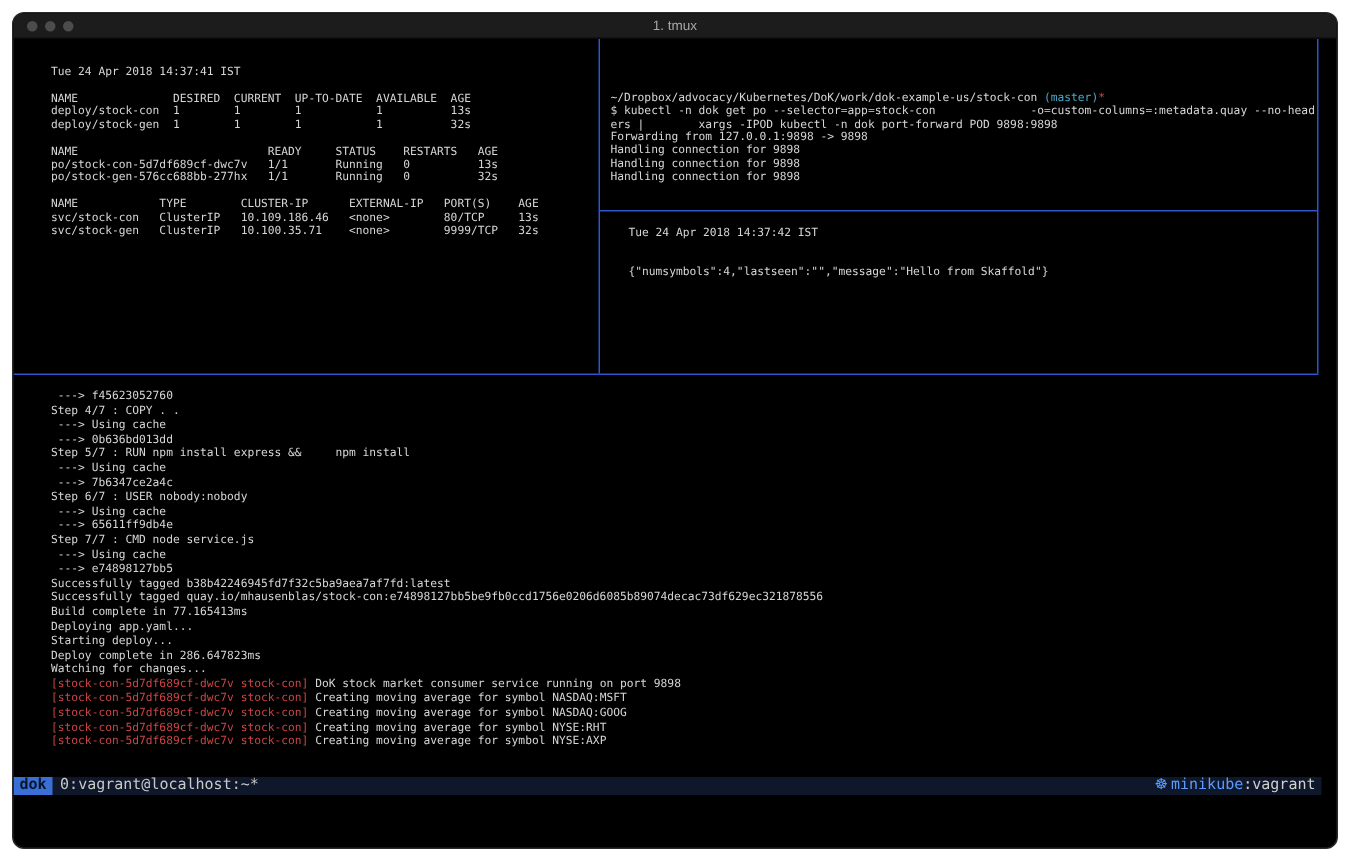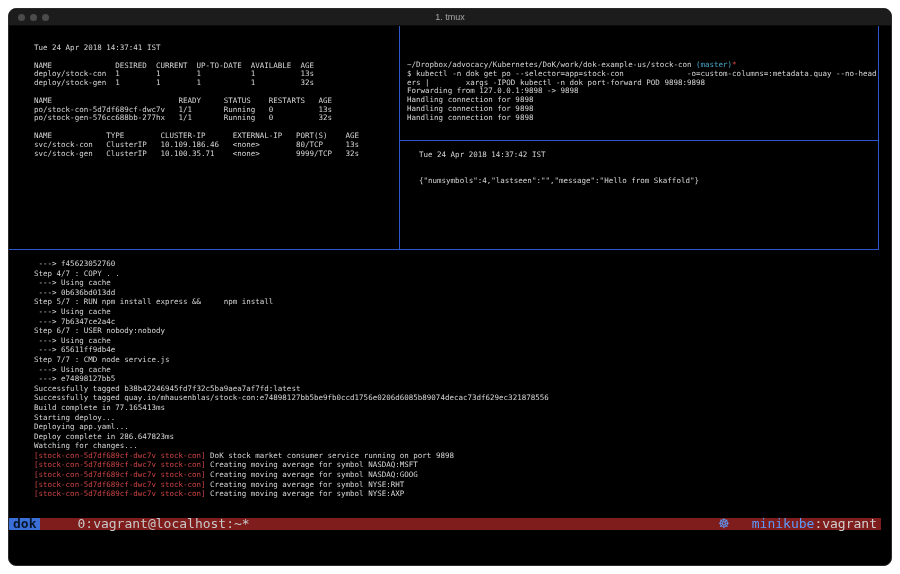--- a/index.html
+++ b/index.html
@@ -37,33 +37,32 @@
   .pane-skaffold { left: 0;     top: 241px; width: 870px; height: 268px; padding: 9px 0 16px 25px; line-height: 9.6px; }
 
   .vborder, .hborder { position: absolute; background: #2d55cc; }
   .vb1     { left: 390px; top: 17px;  width: 1px;   height: 223px; }
   .vb2     { left: 869px; top: 17px;  width: 1px;   height: 223px; }
   .hb-right{ left: 391px; top: 131px; width: 478px; height: 1px; }
   .hb-full { left: 0;     top: 240px; width: 870px; height: 1px; }
 
   .statusbar {
     position: absolute; left: 0; top: 509px; width: 872px; height: 12px;
-    background: #7f1d1d; display: flex; align-items: center;
-    font-family: "DejaVu Sans Mono", monospace; font-size: 13px; line-height: 12px;
+    background: #0f172a; display: flex; align-items: center;
+    font-family: "DejaVu Sans Mono", monospace; font-size: 10px; line-height: 12px;
     color: #c8c8c8;
-    gap: 32px;
   }
   .status-session {
     display: inline-block; background: #3a6fd8; color: #081629;
     padding: 0 4px; height: 12px; line-height: 12px; font-weight: bold;
   }
   .status-window { margin-left: 5px; color: #c8c8c8; }
   .status-right { margin-left: auto; margin-right: 4px; }
   .kube-icon { color: #5b9bff; font-family: "DejaVu Sans", sans-serif; margin-right: 2px; }
-  .kube-cluster { color: #5b9bff; margin-left: 20px; }
+  .kube-cluster { color: #5b9bff; }
   .kube-namespace { color: #d0d0d0; }
 </style>
 </head>
 <body>
 
 <div id="screen">
   <div class="window">
 
     <div class="titlebar">
       <div class="lights">
@@ -124,22 +123,22 @@
         <div class="tline"><span class="seg fg"> ---&gt; 7b6347ce2a4c</span></div>
         <div class="tline"><span class="seg fg">Step 6/7 : USER nobody:nobody</span></div>
         <div class="tline"><span class="seg fg"> ---&gt; Using cache</span></div>
         <div class="tline"><span class="seg fg"> ---&gt; 65611ff9db4e</span></div>
         <div class="tline"><span class="seg fg">Step 7/7 : CMD node service.js</span></div>
         <div class="tline"><span class="seg fg"> ---&gt; Using cache</span></div>
         <div class="tline"><span class="seg fg"> ---&gt; e74898127bb5</span></div>
         <div class="tline"><span class="seg fg">Successfully tagged b38b42246945fd7f32c5ba9aea7af7fd:latest</span></div>
         <div class="tline"><span class="seg fg">Successfully tagged quay.io/mhausenblas/stock-con:e74898127bb5be9fb0ccd1756e0206d6085b89074decac73df629ec321878556</span></div>
         <div class="tline"><span class="seg fg">Build complete in 77.165413ms</span></div>
+        <div class="tline"><span class="seg fg">Deploying app.yaml...</span></div>
         <div class="tline"><span class="seg fg">Starting deploy...</span></div>
-        <div class="tline"><span class="seg fg">Deploying app.yaml...</span></div>
         <div class="tline"><span class="seg fg">Deploy complete in 286.647823ms</span></div>
         <div class="tline"><span class="seg fg">Watching for changes...</span></div>
         <div class="tline"><span class="seg red">[stock-con-5d7df689cf-dwc7v stock-con]</span><span class="seg fg"> DoK stock market consumer service running on port 9898</span></div>
         <div class="tline"><span class="seg red">[stock-con-5d7df689cf-dwc7v stock-con]</span><span class="seg fg"> Creating moving average for symbol NASDAQ:MSFT</span></div>
         <div class="tline"><span class="seg red">[stock-con-5d7df689cf-dwc7v stock-con]</span><span class="seg fg"> Creating moving average for symbol NASDAQ:GOOG</span></div>
         <div class="tline"><span class="seg red">[stock-con-5d7df689cf-dwc7v stock-con]</span><span class="seg fg"> Creating moving average for symbol NYSE:RHT</span></div>
         <div class="tline"><span class="seg red">[stock-con-5d7df689cf-dwc7v stock-con]</span><span class="seg fg"> Creating moving average for symbol NYSE:AXP</span></div>
       </div>
 
     <div class="statusbar">

